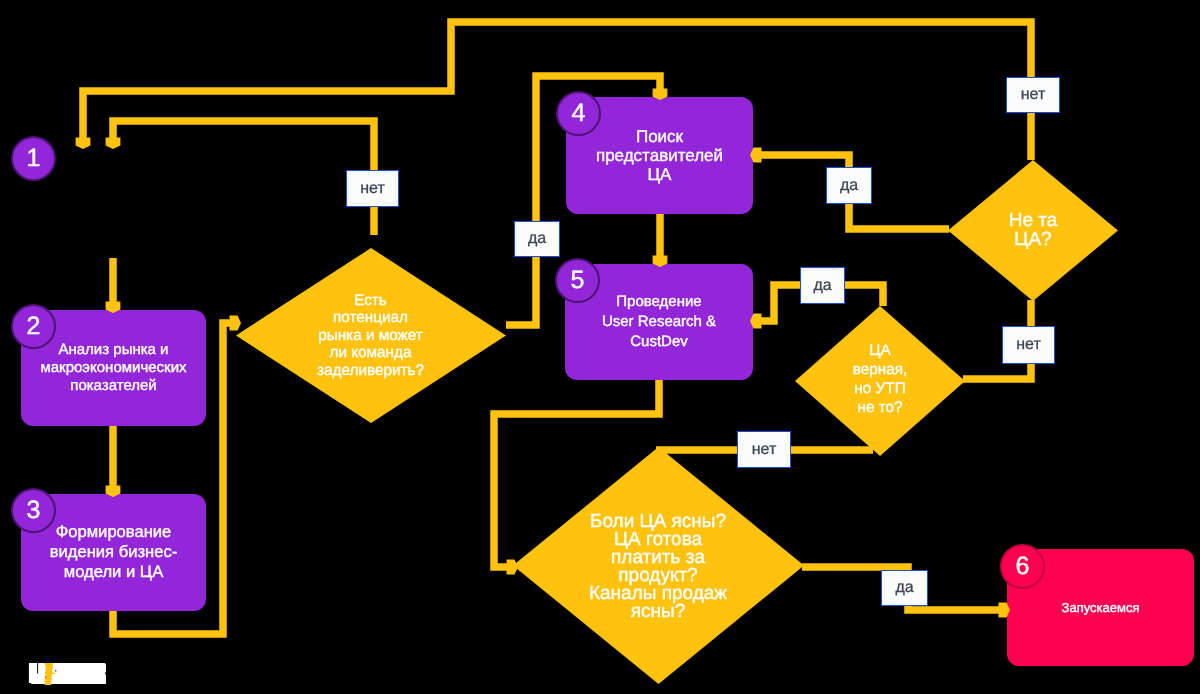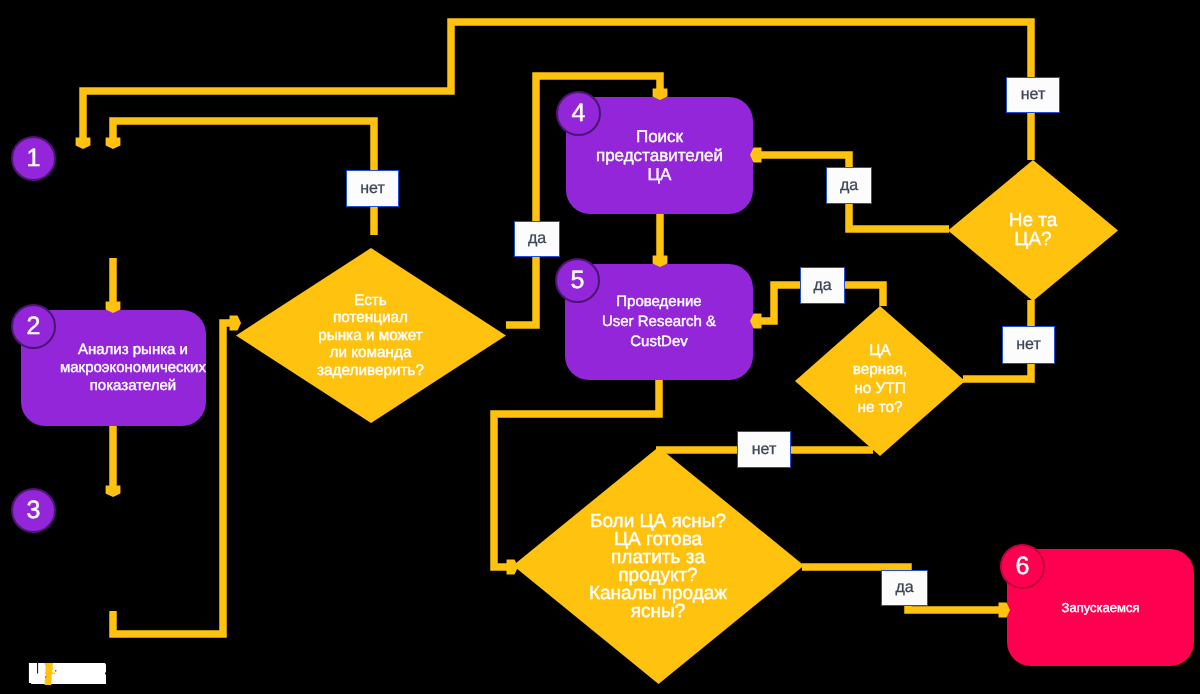--- a/index.html
+++ b/index.html
@@ -4,21 +4,21 @@
 <title>Flowchart</title>
 <style>
   html,body{margin:0;padding:0;background:#000;}
   body{width:1200px;height:694px;overflow:hidden;
        font-family:"Liberation Sans",sans-serif;
        -webkit-font-smoothing:antialiased;text-rendering:geometricPrecision;}
   #stage{position:relative;width:1200px;height:694px;background:#000;overflow:hidden;}
   svg.layer{position:absolute;left:0;top:0;width:1200px;height:694px;}
   svg#wires{z-index:1;}
   svg#arrowlayer{z-index:6;pointer-events:none;}
-  .node{position:absolute;box-sizing:border-box;border-radius:24px;z-index:3;
+  .node{position:absolute;box-sizing:border-box;border-radius:12px;z-index:3;
         display:flex;align-items:center;justify-content:center;text-align:center;
         color:#fff;font-weight:400;-webkit-text-stroke:0.4px #fff;}
   .node.proc{background:#9226D8;}
   .node.endn{background:#FF0050;}
   .badge{position:absolute;box-sizing:border-box;width:45px;height:45px;border-radius:50%;
          display:flex;align-items:center;justify-content:center;z-index:4;
          color:#fff;font-size:25px;font-weight:400;line-height:1;
          -webkit-text-stroke:0.45px #fff;}
   .badge.bp{background:#9226D8;border:2px solid #4B1573;}
   .badge.be{background:#FF0050;border:2px solid #C00040;}
@@ -76,24 +76,27 @@
 
   <svg id="logo" viewBox="0 0 80 26" width="80" height="26">
     <path d="M0.9,2 H76.8 L77.8,3.3 L78.0,4.6 V11.1 L77.1,11.8 V13.1 L78.0,13.8 V23.0 H3.5 L2.9,22.1 H0.9 Z" fill="#FFFFFF"></path>
     <path d="M9.1,2 h1.0 v10.4 h-1.0 z" fill="#050505"></path>
     <path d="M16.4,2 h8.6 l-0.4,3.4 l0.3,2.5 l-1.1,2.0 l1.2,1.8 l2.1,0.1 l-0.1,1.4 l-2.5,-0.4 l-1.0,1.7 l0.4,3.5 l-0.9,2.6 l0.3,3.4 h-6.8 l0.5,-2.6 l-0.6,-1.2 l0.8,-2.4 l-0.4,-1.8 l0.9,-2.2 l-0.8,-2.0 l0.9,-1.5 l-0.6,-1.7 l0.7,-1.5 l-0.5,-2.1 z" fill="#FFC20E"></path>
     <path d="M27.0,9.0 h1.4 v1.5 h-1.4 z" fill="#FF2020"></path>
     <path d="M17.1,15.4 h1.2 v1.4 h-1.2 z" fill="#FF2020"></path>
   </svg>
 
     <div class="badge bp" style="left: 11px; top: 135.5px;">1</div>
-    <div class="node proc" style="left: 21px; top: 310px; width: 185px; height: 116px; font-size: 15px; line-height: 17.7px; justify-content: flex-end;">
+    <div class="node proc" style="left: 21px; top: 310px; width: 185px; height: 116px; font-size: 15px; line-height: 17.7px;">
     <span class="node-text">Анализ рынка и<br>макроэкономических<br>показателей</span>
   </div>
     <div class="badge bp" style="left: 11px; top: 303.5px;">2</div>
+    <div class="node proc" style="left: 21px; top: 494px; width: 185px; height: 116.6px; font-size: 16.6px; line-height: 20.3px;">
+    <span class="node-text">Формирование<br>видения бизнес-<br>модели и ЦА</span>
+  </div>
     <div class="badge bp" style="left: 11px; top: 487.5px;">3</div>
     <div class="node proc" style="left: 566px; top: 97px; width: 187px; height: 116.5px; font-size: 17px; line-height: 19.1px;">
     <span class="node-text">Поиск<br>представителей<br>ЦА</span>
   </div>
     <div class="badge bp" style="left: 556px; top: 90.5px;">4</div>
     <div class="node proc" style="left: 565px; top: 264px; width: 188px; height: 115.5px; font-size: 15px; line-height: 19.6px;">
     <span class="node-text">Проведение<br>User Research &amp;<br>CustDev</span>
   </div>
     <div class="badge bp" style="left: 555px; top: 257.5px;">5</div>
     <div class="node endn" style="left: 1007px; top: 549px; width: 187px; height: 117px; font-size: 13px; line-height: 20px;">

